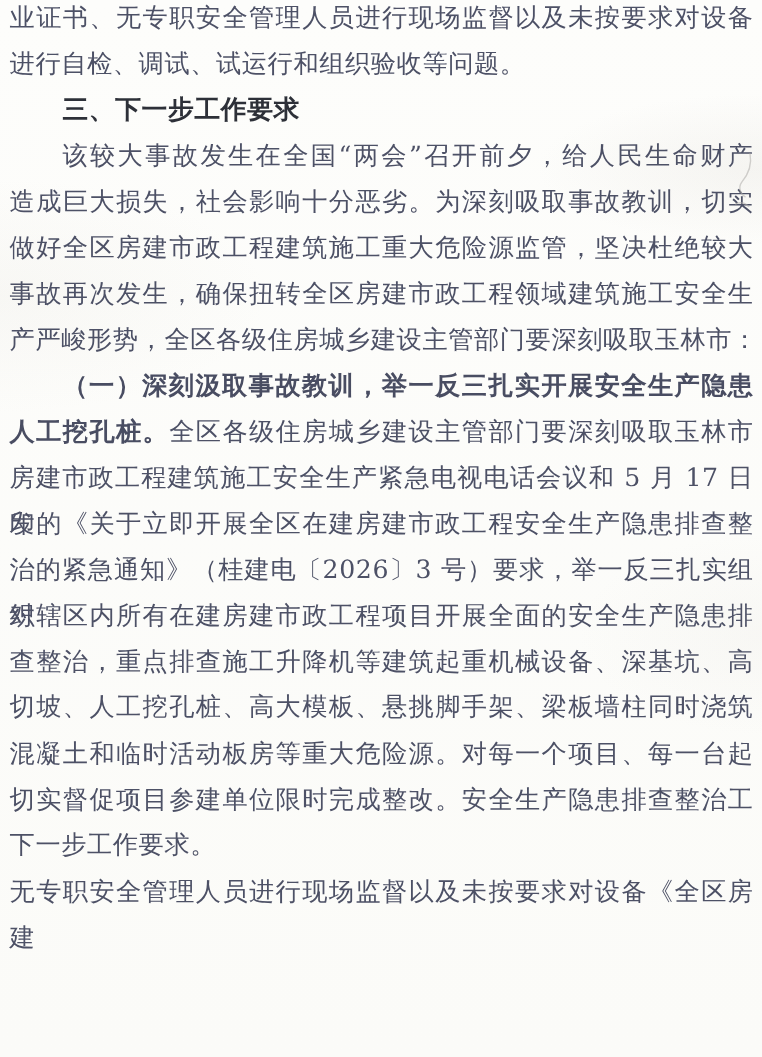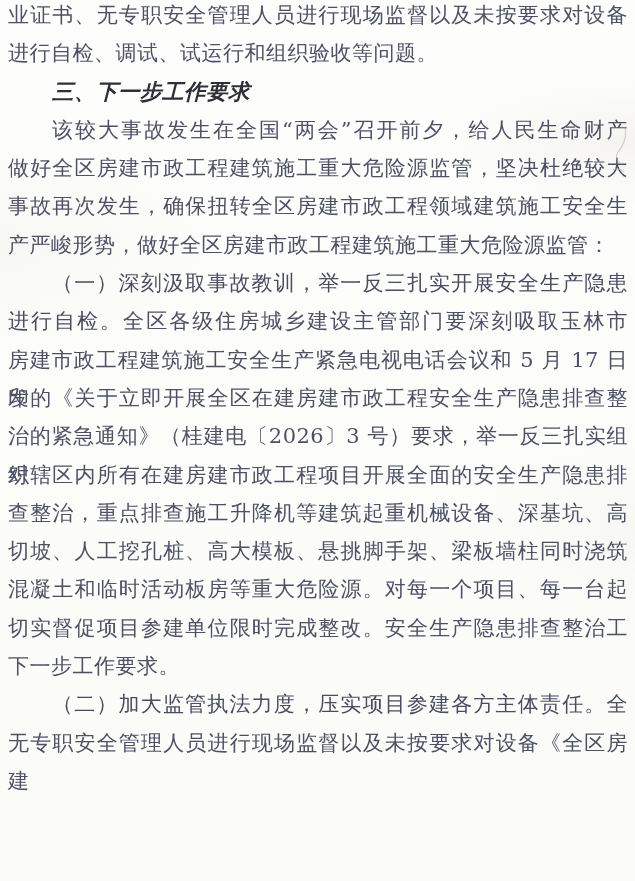--- a/index.html
+++ b/index.html
@@ -37,56 +37,53 @@
     white-space: normal;
     height: 38.3px;
   }
   .left { text-align: left; }
   .indent { text-indent: 44px; }
   .heading {
     font-family: "DejaVu Sans", "Liberation Sans", sans-serif;
     font-weight: bold;
     font-size: 21.5px;
     color: #2d3038;
-    font-style: italic;
   }
-  .kai { font-weight: 400; color: #494d62; }
+  .kai { font-weight: 700; color: #494d62; }
   .pen-mark {
     position: absolute;
     right: 4px;
     top: 126px;
     opacity: 0.55;
     pointer-events: none;
   }
 </style>
 </head>
 <body>
 
 <div class="page">
   <div class="line full">业证书、无专职安全管理人员进行现场监督以及未按要求对设备</div>
   <div class="line left">进行自检、调试、试运行和组织验收等问题。</div>
   <div class="line left indent heading">三、下一步工作要求</div>
   <div class="line full indent">该较大事故发生在全国“两会”召开前夕，给人民生命财产</div>
+  <div class="line full">造成巨大损失，社会影响十分恶劣。为深刻吸取事故教训，切实</div>
   <div class="line full">做好全区房建市政工程建筑施工重大危险源监管，坚决杜绝较大</div>
   <div class="line full">事故再次发生，确保扭转全区房建市政工程领域建筑施工安全生</div>
-  <div class="line left">产严峻形势，做好全区房建市政工程建筑施工重大危险源监管：</div>
+  <div class="line left">产严峻形势，全区各级住房城乡建设主管部门要深刻吸取玉林市：</div>
   <div class="line full indent kai">（一）深刻汲取事故教训，举一反三扎实开展安全生产隐患</div>
   <div class="line full">
-    <span class="kai">进行自检。</span><span>全区各级住房城乡建设主管部门要深刻吸取玉林市</span>
+    <span class="kai">人工挖孔桩。</span><span>全区各级住房城乡建设主管部门要深刻吸取玉林市</span>
   </div>
   <div class="line full">房建市政工程建筑施工安全生产紧急电视电话会议和 5 月 17 日印</div>
   <div class="line full">发的《关于立即开展全区在建房建市政工程安全生产隐患排查整</div>
   <div class="line full">治的紧急通知》（桂建电〔2026〕3 号）要求，举一反三扎实组织</div>
   <div class="line full">对辖区内所有在建房建市政工程项目开展全面的安全生产隐患排</div>
   <div class="line full">查整治，重点排查施工升降机等建筑起重机械设备、深基坑、高</div>
   <div class="line full">切坡、人工挖孔桩、高大模板、悬挑脚手架、梁板墙柱同时浇筑</div>
   <div class="line full">混凝土和临时活动板房等重大危险源。对每一个项目、每一台起</div>
   <div class="line full">切实督促项目参建单位限时完成整改。安全生产隐患排查整治工</div>
   <div class="line left">下一步工作要求。</div>
-  <div class="line full indent">
-    <span class="kai">（二）加大监管执法力度，压实项目参建各方主体责任。</span><span>全</span>
-  </div>
   <div class="line full">无专职安全管理人员进行现场监督以及未按要求对设备《全区房建</div>
 </div>
 
 <svg class="pen-mark" width="22" height="52" viewBox="0 0 22 52">
   <path d="M16 2 C 18 12, 14 20, 9 26 C 6 30, 8 36, 12 38 M 4 44 C 8 42, 12 43, 15 46" fill="none" stroke="#b0aeab" stroke-width="1.2" stroke-linecap="round"></path>
 </svg>
 
 </body></html>

